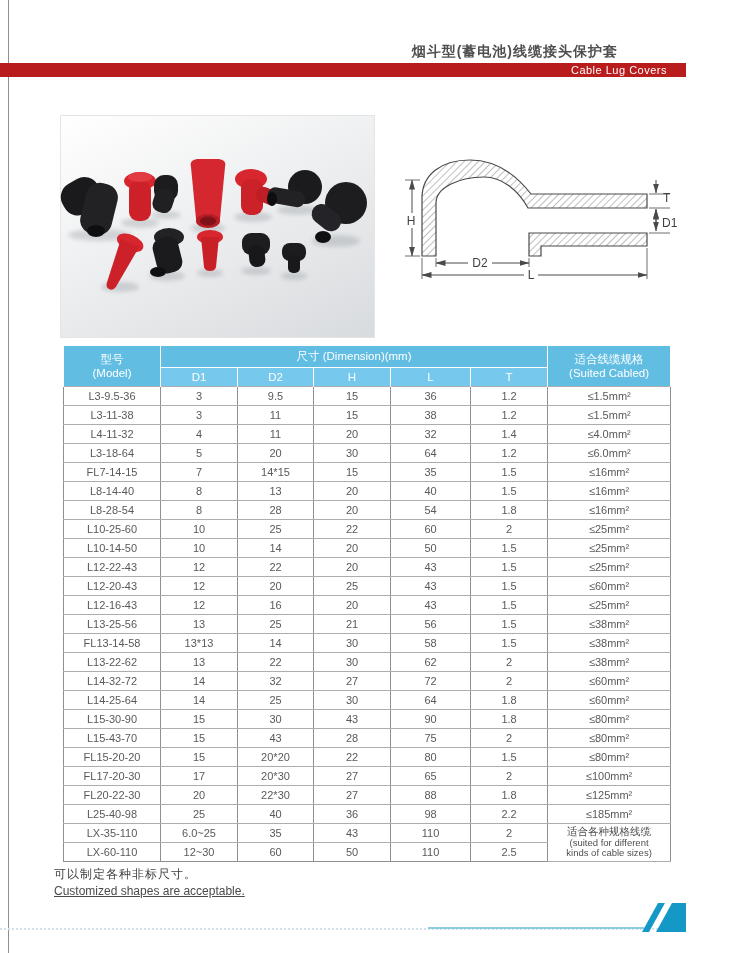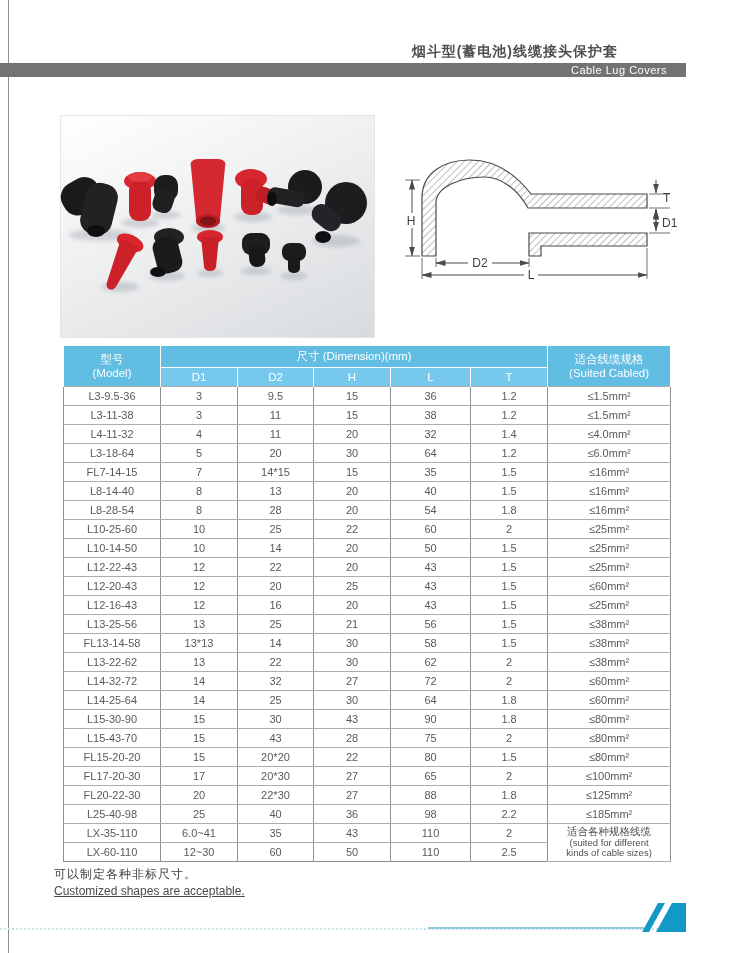--- a/index.html
+++ b/index.html
@@ -9,21 +9,21 @@
   }
   .vline{position:absolute;top:0;width:1px;height:953px;background:#8f8f8f;}
   .vline.left{left:8px;}
   .vline.right{left:717px;}
 
   .title-zh{
     position:absolute;top:43px;right:68px;font-size:14px;font-weight:bold;color:#4f4f4f;
     letter-spacing:1px;white-space:nowrap;
   }
   .banner{
-    position:absolute;top:63px;left:0;width:724px;height:14px;background:#737373;
+    position:absolute;top:63px;left:0;width:724px;height:14px;background:#b91c1c;
     color:#ffffff;font-size:11px;line-height:14px;text-align:right;padding-right:57px;
     box-sizing:border-box;letter-spacing:.5px;
   }
 
   .photo{
     position:absolute;left:60px;top:115px;width:315px;height:223px;
     background:linear-gradient(155deg,#ffffff 0%,#f0f1f2 40%,#d8dbde 100%);
     box-shadow:inset 0 0 0 1px #e4e5e7;
   }
   .photo svg{display:block;width:315px;height:223px;}
@@ -434,21 +434,21 @@
           <td>L25-40-98</td>
           <td>25</td>
           <td>40</td>
           <td>36</td>
           <td>98</td>
           <td>2.2</td>
           <td>≤185mm²</td>
         </tr>
         <tr>
           <td>LX-35-110</td>
-          <td>6.0~41</td>
+          <td>6.0~25</td>
           <td>35</td>
           <td>43</td>
           <td>110</td>
           <td>2</td>
           <td rowspan="2" class="merged-suited"><span>适合各种规格线缆</span><span class="en">(suited for different</span><span class="en">kinds of cable sizes)</span></td>
         </tr>
         <tr>
           <td>LX-60-110</td>
           <td>12~30</td>
           <td>60</td>

